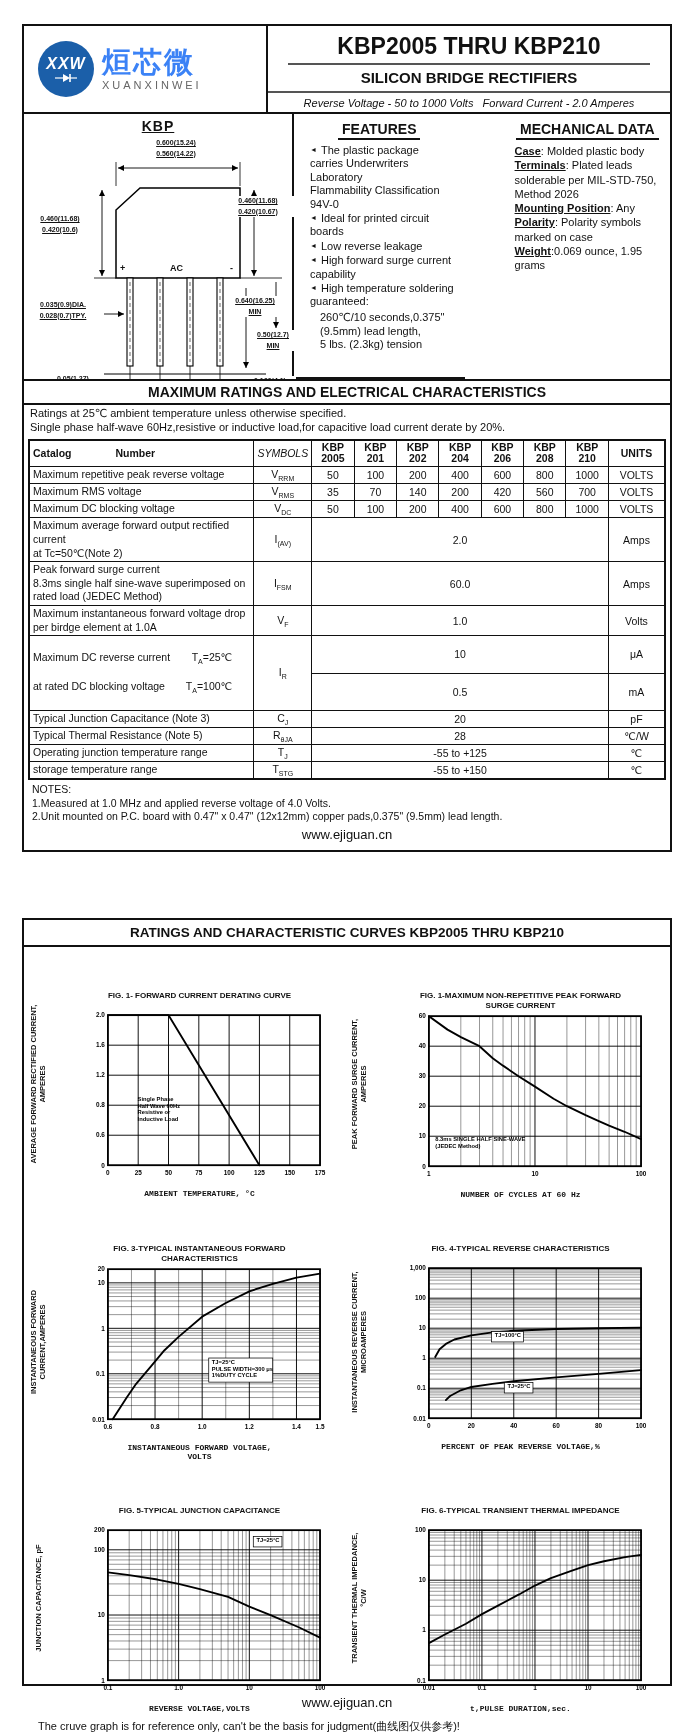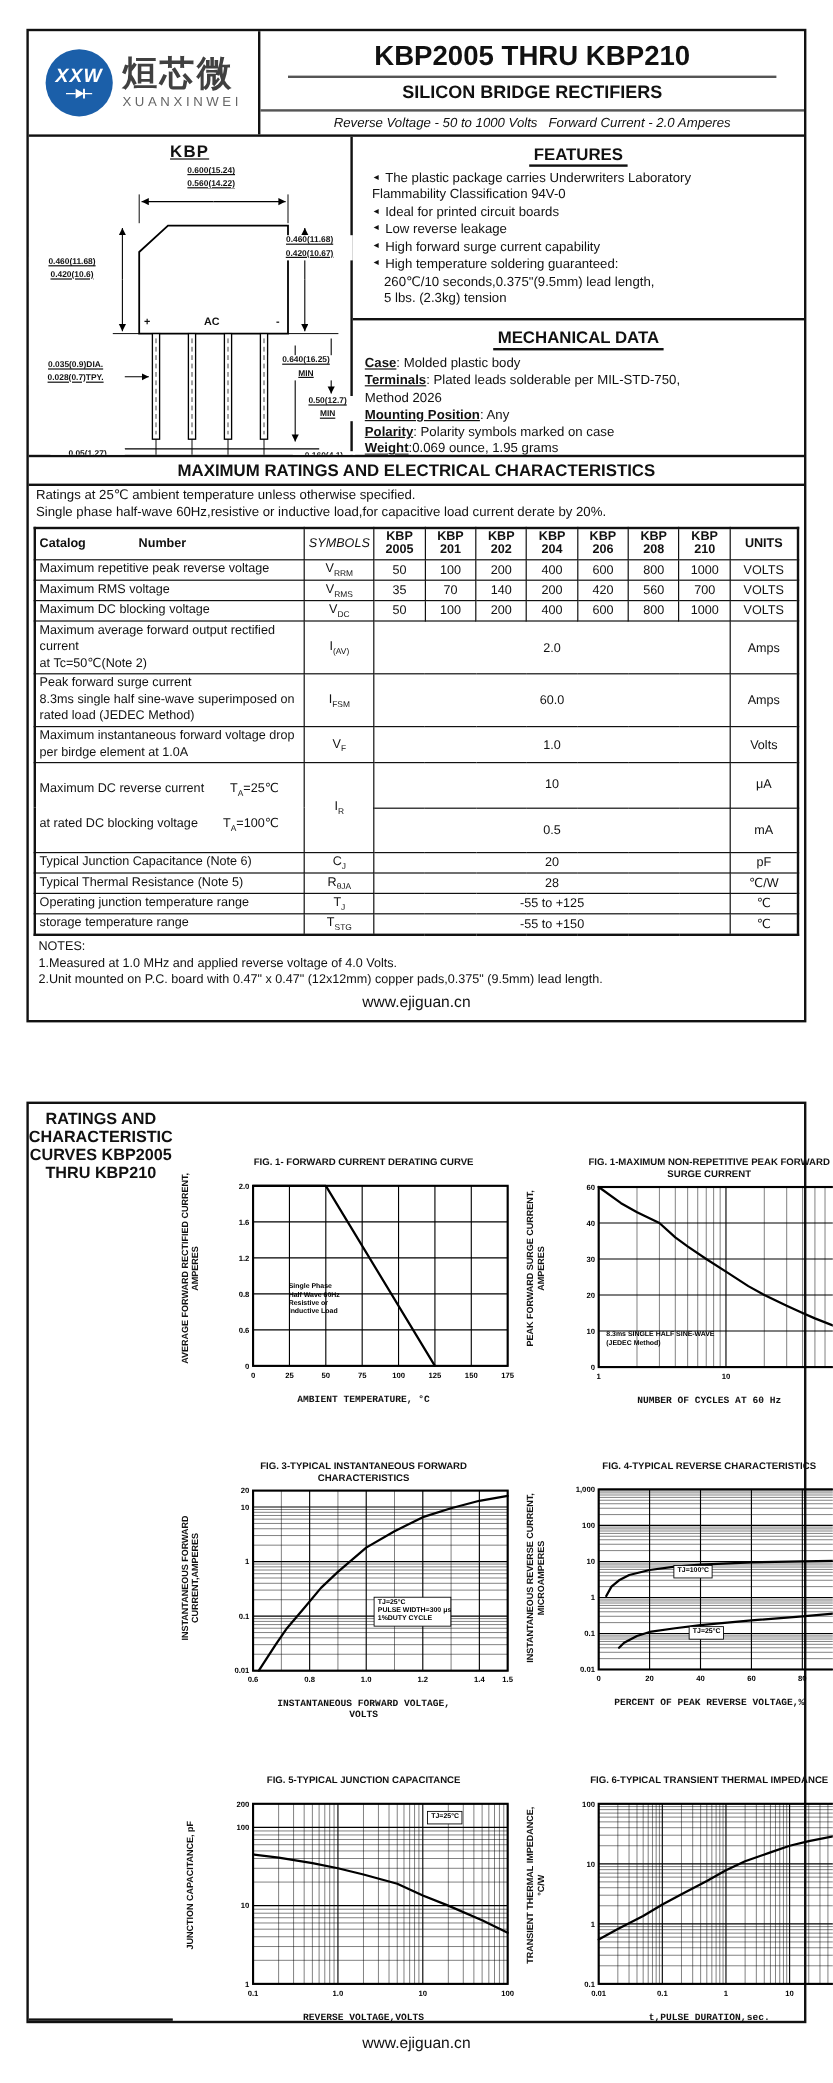--- a/index.html
+++ b/index.html
@@ -1,44 +1,44 @@
 <!DOCTYPE html>
 <html><head>
 <meta charset="utf-8">
 <style>
   html,body{margin:0;padding:0;background:#fff;}
   .canvas{width:694px;height:1736px;background:#fff;position:relative;
     font-family:"Liberation Sans","DejaVu Sans",sans-serif;color:#111;}
   .page{width:650px;margin:0 auto;border:2px solid #111;box-sizing:border-box;background:#fff;}
   .page1{margin-top:24px;height:828px;display:flex;flex-direction:column;}
-  .page2{margin-top:66px;height:768px;display:flex;flex-direction:row;}
+  .page2{margin-top:66px;height:768px;display:flex;flex-direction:column;}
 
   
   .hdr{display:flex;border-bottom:2px solid #111;}
-  .logo-cell{width:193px;border-right:2px solid #111;display:flex;align-items:center;gap:8px;padding:8px 4px 8px 14px;box-sizing:border-box;}
+  .logo-cell{width:244px;border-right:2px solid #111;display:flex;align-items:center;gap:8px;padding:8px 4px 8px 14px;box-sizing:border-box;}
   .logo-badge{width:56px;height:56px;border-radius:50%;background:#1b5fa9;color:#fff;display:flex;flex-direction:column;align-items:center;justify-content:center;flex:none;}
   .logo-badge .xxw{font-weight:bold;font-style:italic;font-size:16px;letter-spacing:1px;}
-  .logo-cn{font-size:29px;font-weight:900;color:#404040;letter-spacing:2px;line-height:1.05;}
+  .logo-cn{font-size:29px;font-weight:900;color:#3b82f6;letter-spacing:2px;line-height:1.05;}
   .logo-en{font-size:11px;color:#666;letter-spacing:3px;margin-top:1px;}
   .title-cell{flex:1;display:flex;flex-direction:column;}
   .doc-title{font-size:23px;font-weight:bold;text-align:center;padding-top:7px;}
   .title-rule{border-top:2px solid #555;width:90%;margin:3px auto 2px;}
   .doc-subtitle{font-size:15px;font-weight:bold;text-align:center;padding:2px 0 5px;}
   .tagline{border-top:2px solid #555;font-style:italic;font-size:11px;text-align:center;padding:4px 6px 3px;white-space:pre;}
 
   
   .cols{display:flex;height:346px;overflow:hidden;}
   .col-left{width:270px;border-right:2px solid #111;box-sizing:border-box;padding-top:4px;}
   .pkg-name{text-align:center;font-weight:bold;font-size:14px;text-decoration:underline;letter-spacing:1px;}
   .drawing{position:relative;width:272px;height:300px;margin:4px auto 0;}
   .draw-svg{position:absolute;left:0;top:0;}
   .dlab{position:absolute;font-size:7px;font-weight:bold;text-align:center;white-space:pre-line;
     text-decoration:underline;line-height:1.5;background:#fff;}
   .dmark{position:absolute;font-size:9px;font-weight:bold;text-decoration:none;background:none;}
-  .col-right{flex:1;display:flex;flex-direction:column;}
+  .col-right{flex:1;display:flex;flex-direction:row;gap:40px;}
   .features{border-bottom:2px solid #111;padding:4px 10px 8px;}
   .sec-title{text-align:center;margin:2px 0 4px;}
   .sec-title span{display:inline-block;font-weight:bold;font-size:14px;border-bottom:2px solid #111;padding:0 4px 1px;}
   .feat-list{margin:0;padding:0 0 0 6px;list-style:none;font-size:11px;line-height:1.22;}
   .feat-list li{white-space:pre-line;margin-bottom:1px;}
   .blt{font-size:7px;margin-right:4px;vertical-align:2px;}
   .feat-extra{font-size:11px;white-space:pre-line;margin:2px 0 0 16px;line-height:1.25;}
   .mech{padding:4px 10px;}
   .mech-lines{font-size:11px;line-height:1.3;}
   .mech-lines b{font-weight:bold;text-decoration:underline;}
@@ -324,21 +324,21 @@
           </td>
           <td class="sym" rowspan="2"><span>I</span><sub>R</sub></td>
           <td class="v" colspan="7">10</td>
           <td class="u">μA</td>
         </tr>
         <tr>
           <td class="v" colspan="7">0.5</td>
           <td class="u">mA</td>
         </tr>
         <tr>
-          <td class="lbl">Typical Junction Capacitance (Note 6)</td>
+          <td class="lbl">Typical Junction Capacitance (Note 3)</td>
           <td class="sym"><span>C</span><sub>J</sub></td>
           <td class="v" colspan="7">20</td>
           <td class="u">pF</td>
         </tr>
         <tr>
           <td class="lbl">Typical Thermal Resistance (Note 5)</td>
           <td class="sym"><span>R</span><sub>θJA</sub></td>
           <td class="v" colspan="7">28</td>
           <td class="u">℃/W</td>
         </tr>

